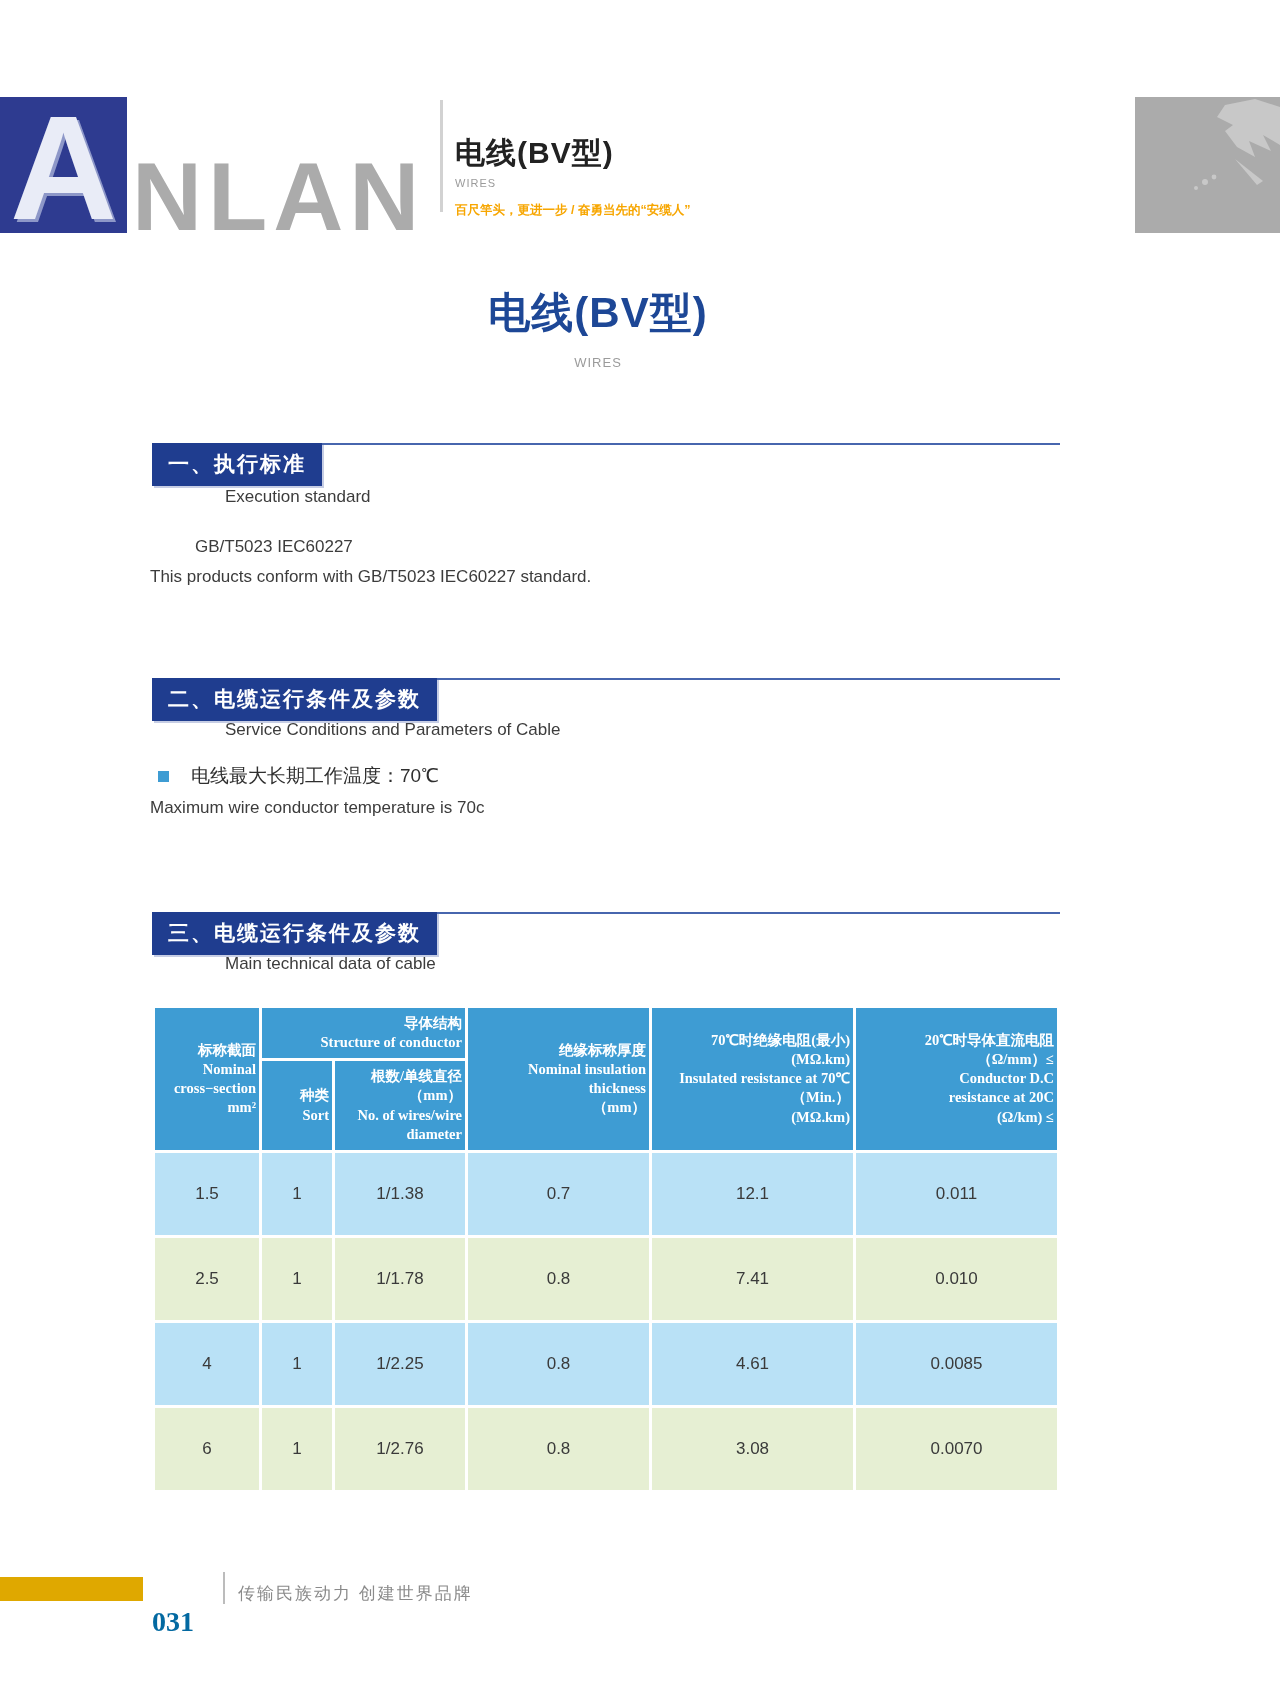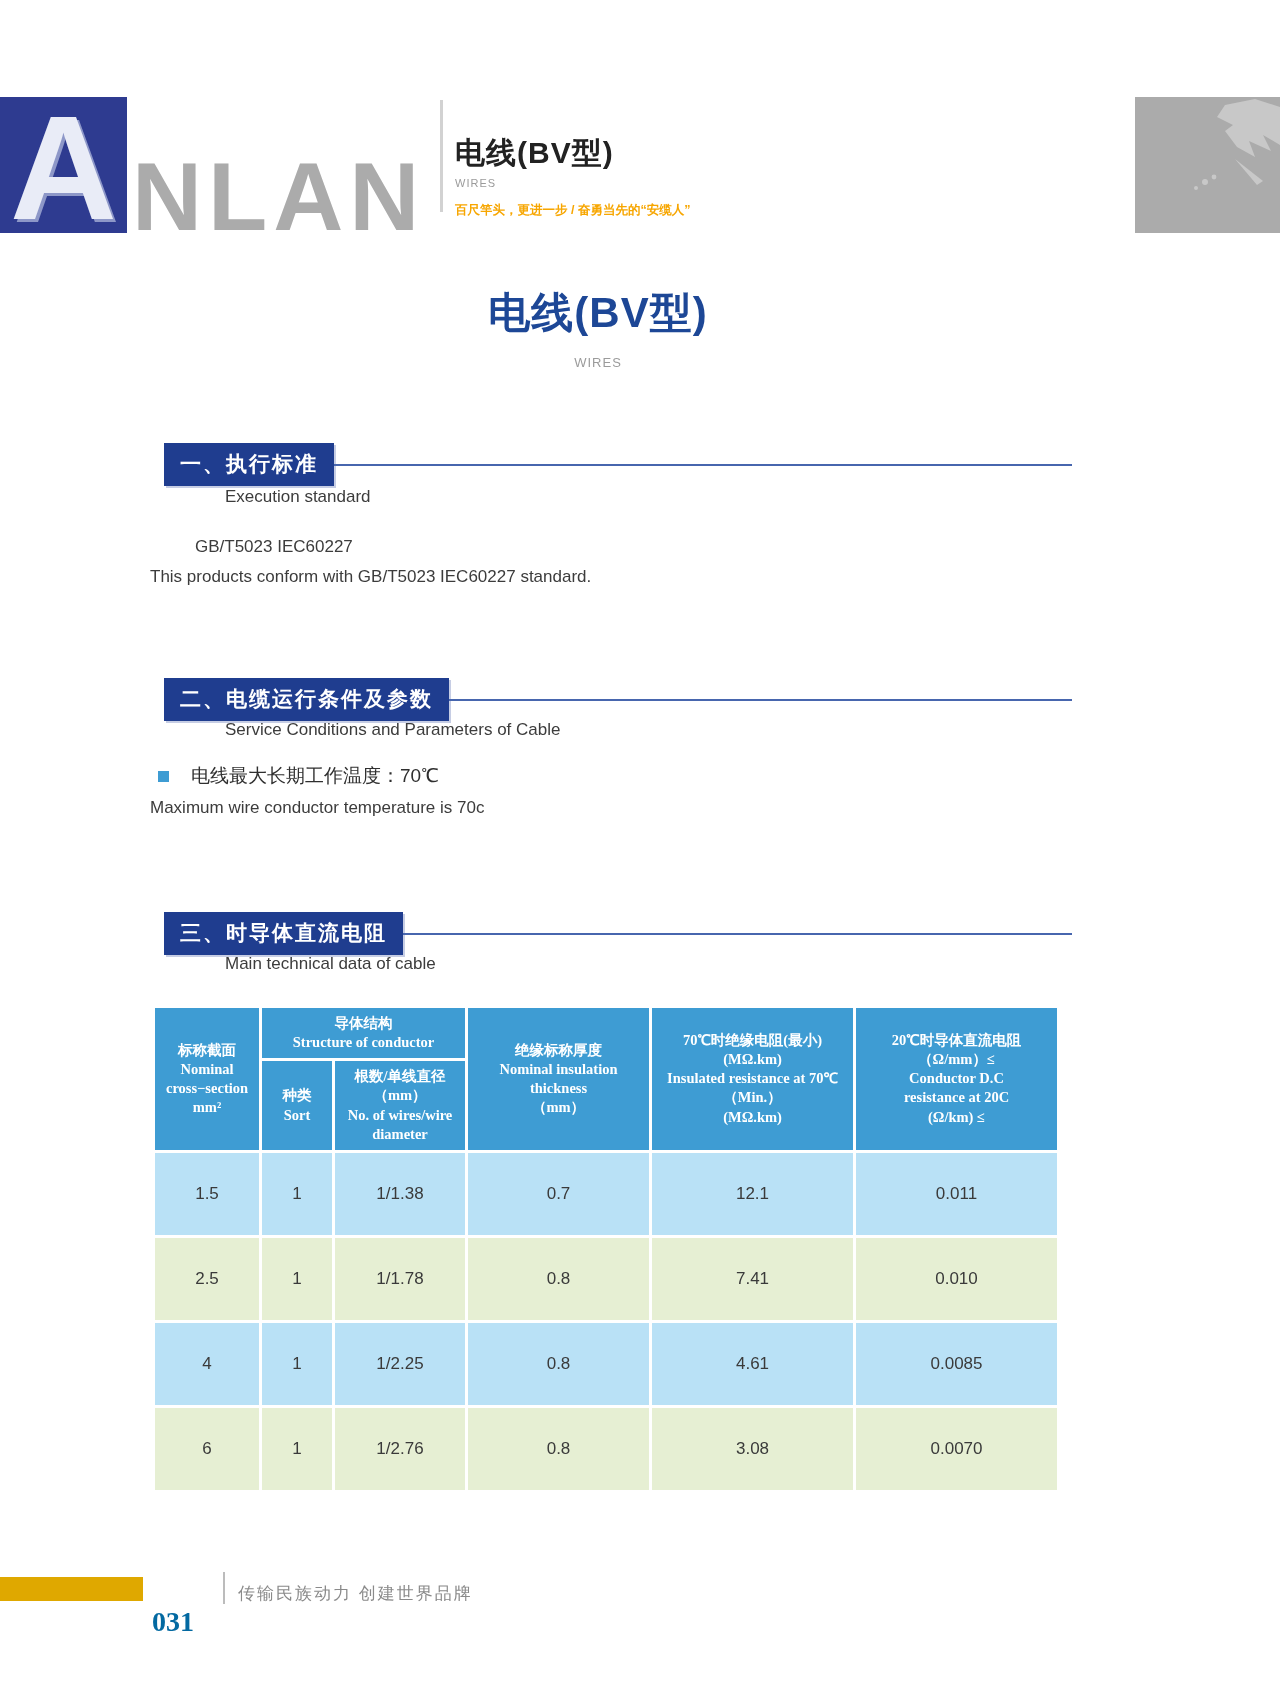--- a/index.html
+++ b/index.html
@@ -33,21 +33,21 @@
   .corner-photo{
     position:absolute; left:1135px; top:97px; width:145px; height:136px; background:#ababab;
   }
 
   
   .main-title-wrap{ position:absolute; left:0; top:285px; width:1196px; text-align:center; }
   .main-title{ font-size:42px; font-weight:700; color:#1d4796; letter-spacing:1px; }
   .main-title-sub{ font-size:13px; color:#9b9b9b; margin-top:14px; letter-spacing:1px; }
 
   
-  .sec-head{ position:absolute; left:164px; width:908px; display:flex; align-items:center; }
+  .sec-head{ position:absolute; left:152px; width:908px; display:flex; align-items:flex-start; }
   .sec-box{
     background:#1f3d8f; color:#ffffff; font-size:21px; font-weight:700;
     letter-spacing:2px; padding:7px 16px 8px 16px; white-space:nowrap;
     box-shadow:2px 2px 0 #c6cde4;
   }
   .sec-line{ flex:1; height:2px; background:#4766ae; }
   .sec-sub{ position:absolute; left:225px; font-size:17px; color:#3c3c3c; }
   .body-line{ position:absolute; font-size:17px; color:#3c3c3c; }
 
   
@@ -56,21 +56,21 @@
   .bullet-text{ font-size:19px; color:#2f2f2f; margin-left:22px; }
 
   
   .table-wrap{ position:absolute; left:152px; top:1005px; width:908px; }
   table.data-table{
     width:908px; border-collapse:separate; border-spacing:3px; table-layout:fixed;
   }
   table.data-table th{
     background:#3e9cd3; color:#ffffff; font-family:"Liberation Serif", serif;
     font-weight:700; font-size:14.5px; line-height:1.32;
-    text-align:center; vertical-align:middle; padding:6px 3px; white-space:pre-line;
+    text-align:right; vertical-align:middle; padding:6px 3px; white-space:pre-line;
   }
   table.data-table td{
     text-align:center; vertical-align:middle; font-size:17px; color:#3a3a3a;
     padding:31px 3px;
   }
   tr.row-blue td{ background:#b9e1f6; }
   tr.row-green td{ background:#e6efd3; }
 
   
   .gold-bar{ position:absolute; left:0; top:1577px; width:143px; height:24px; background:#dfa800; }
@@ -124,21 +124,21 @@
   <div class="sec-line"></div>
 </div>
 <div class="sec-sub" style="top:720px;">Service Conditions and Parameters of Cable</div>
 <div class="bullet-row">
   <span class="bullet-square"></span>
   <span class="bullet-text">电线最大长期工作温度：70℃</span>
 </div>
 <div class="body-line" style="left:150px; top:798px;">Maximum wire conductor temperature is 70c</div>
 
 <div class="sec-head" style="top:912px;">
-  <div class="sec-box">三、时导体直流电阻</div>
+  <div class="sec-box">三、电缆运行条件及参数</div>
   <div class="sec-line"></div>
 </div>
 <div class="sec-sub" style="top:954px;">Main technical data of cable</div>
 
 <div class="table-wrap">
   <table class="data-table">
     <colgroup>
       <col style="width:104px">
         <col style="width:70px">
         <col style="width:130px">

